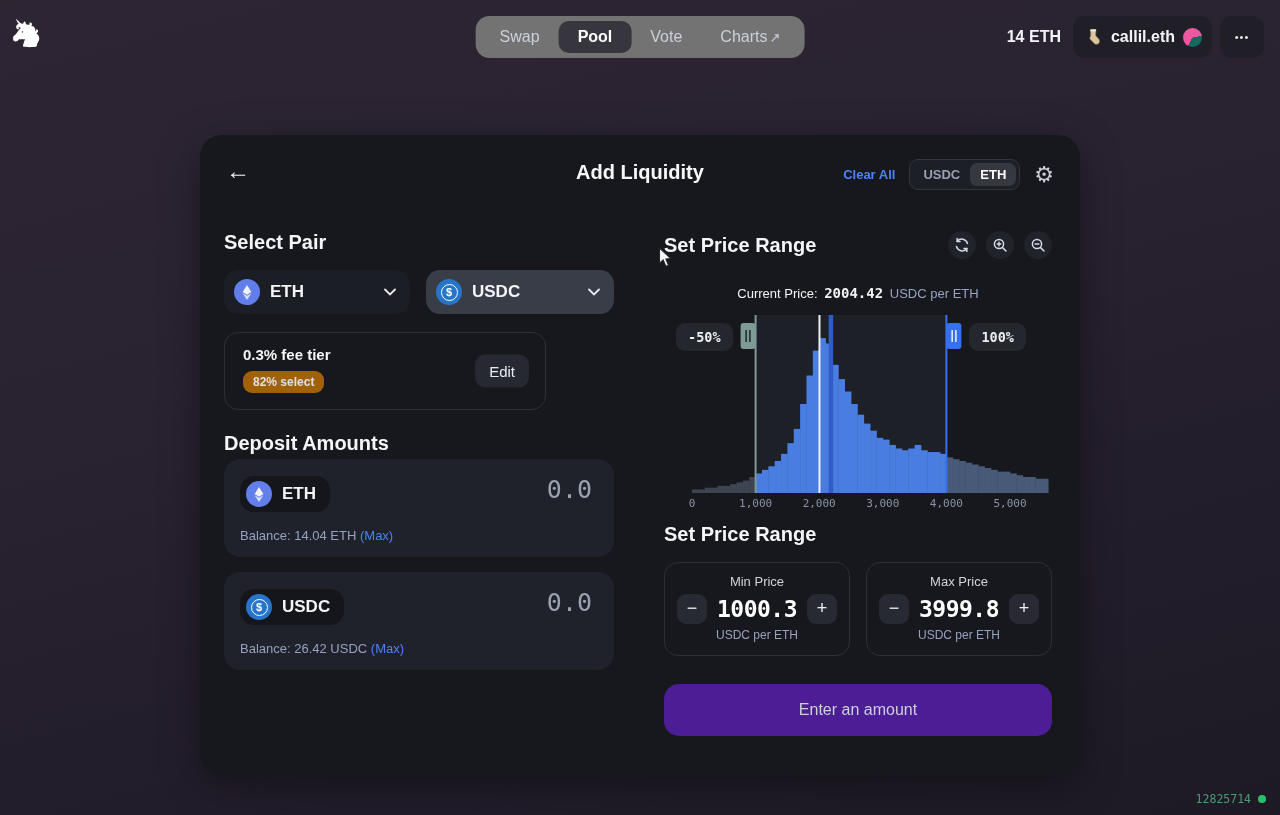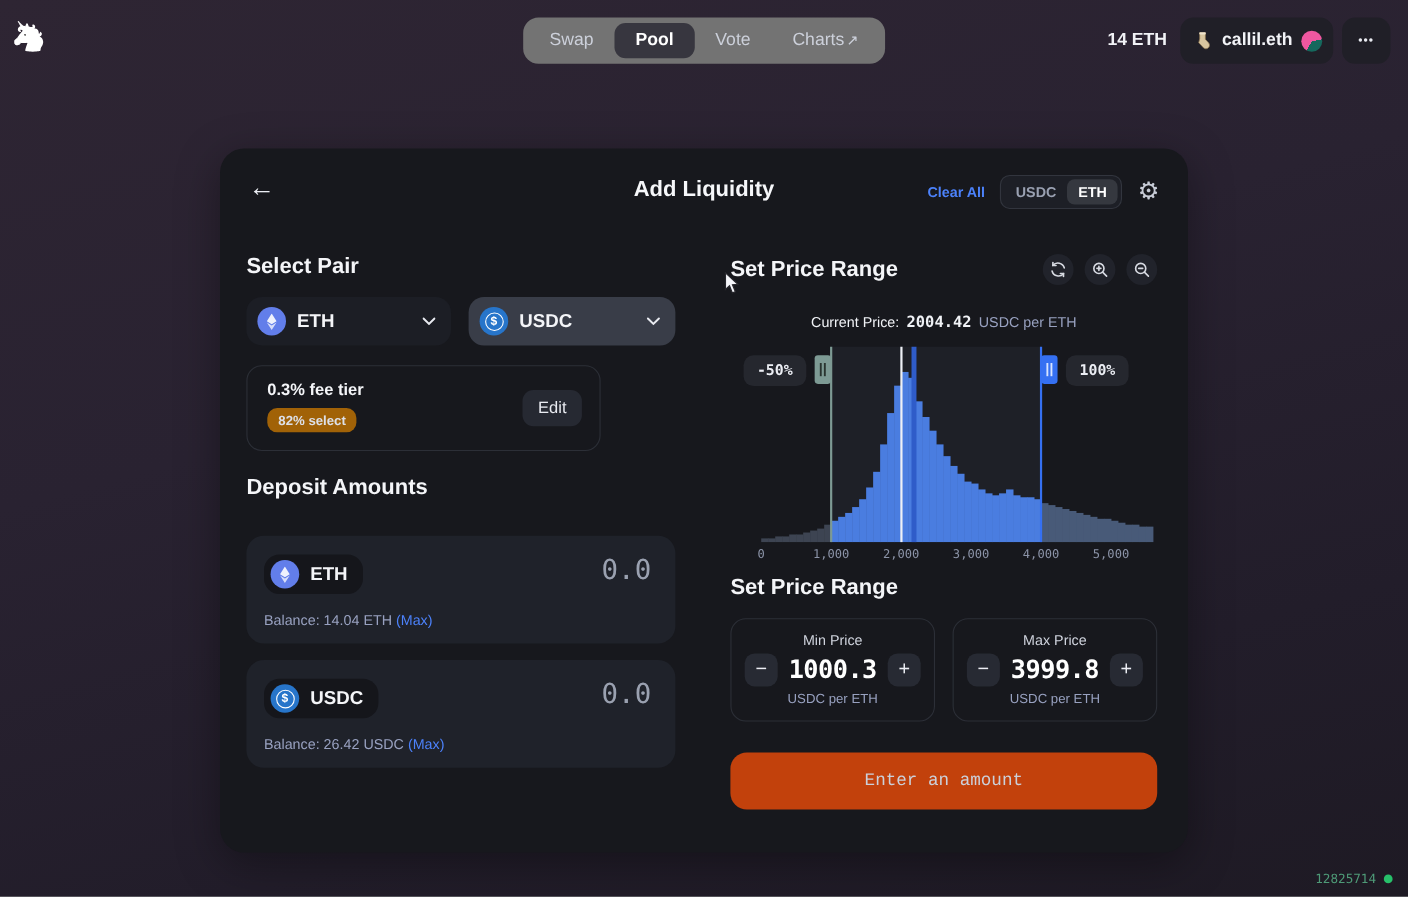--- a/index.html
+++ b/index.html
@@ -69,21 +69,21 @@
 
   .fee-card { margin-top:18px; width:322px; height:78px; border:1px solid #2c2f37; border-radius:14px;
               position:relative; padding:13px 18px; }
   .fee-title { font-size:15px; font-weight:700; color:#f4f5f8; }
   .fee-badge { display:inline-block; margin-top:8px; background:#a16207; color:#dde0e8;
                font-size:12px; font-weight:600; padding:4px 10px; border-radius:9px; }
   .edit-btn { position:absolute; right:16px; top:50%; transform:translateY(-50%);
               background:#262932; color:#e9ebf1; font-size:15px; padding:8px 14px;
               border-radius:10px; cursor:pointer; }
 
-  .dep-heading { margin-top:22px; margin-bottom:32px; }
+  .dep-heading { margin-top:22px; margin-bottom:4px; }
   .dep-card { width:390px; height:98px; background:#1f222a; border-radius:16px; padding:17px 16px;
               position:relative; margin-bottom:15px; }
   .dep-token-pill { display:inline-flex; align-items:center; background:#15161b; border-radius:14px;
                     height:36px; padding:0 14px 0 6px; cursor:pointer; }
   .dep-amount { position:absolute; right:22px; top:16px; font-size:25px; color:#9aa1b0; }
   .dep-balance { position:absolute; left:16px; bottom:14px; font-size:13px; color:#98a1c0; }
   .max-link { color:#4c82fb; cursor:pointer; }
 
   
   .right-col { position:absolute; left:464px; top:96px; width:388px; }
@@ -109,23 +109,23 @@
   .range-card { width:187px; height:94px; border:1px solid #2c2f37; border-radius:14px;
                 position:relative; text-align:center; padding-top:11px; }
   .range-label { font-size:13px; color:#cfd3dd; }
   .range-mid { display:flex; align-items:center; justify-content:space-between; padding:0 12px;
                margin-top:5px; }
   .stepper { width:30px; height:30px; border-radius:9px; background:#272a33; color:#eceef4;
              font-size:18px; line-height:28px; text-align:center; cursor:pointer; flex:0 0 auto; }
   .range-value { font-size:23px; font-weight:700; color:#ffffff; letter-spacing:-0.5px; }
   .range-unit { margin-top:4px; font-size:12px; color:#98a1c0; }
 
-  .cta-btn { margin-top:28px; width:388px; height:52px; background:#c2410c; border-radius:15px;
+  .cta-btn { margin-top:28px; width:388px; height:52px; background:#4c1d95; border-radius:15px;
              display:flex; align-items:center; justify-content:center; font-size:16px;
-             color:#cbd0da; cursor:pointer;font-family:Liberation Mono, monospace; }
+             color:#cbd0da; cursor:pointer; }
 
   
   .block-status { position:absolute; right:14px; bottom:9px; display:flex; align-items:center; gap:7px; }
   .block-num { font-size:11.5px; color:#4e9a77; }
   .block-dot { width:8px; height:8px; border-radius:50%; background:#27c06a; }
   .cursor { position:absolute; left:658px; top:247px; z-index:50; pointer-events:none; }
 </style>
 </head>
 <body>
 

